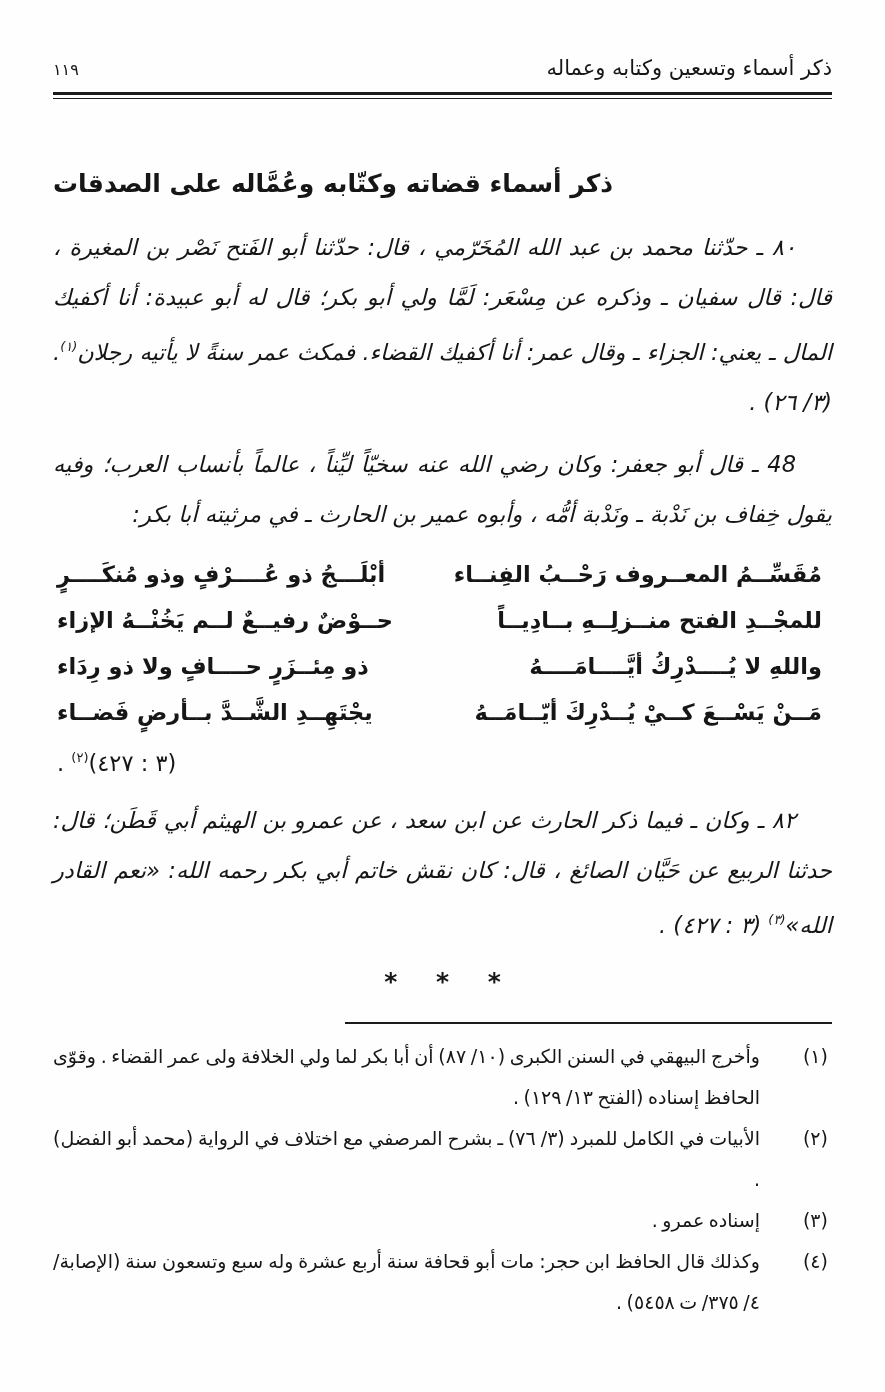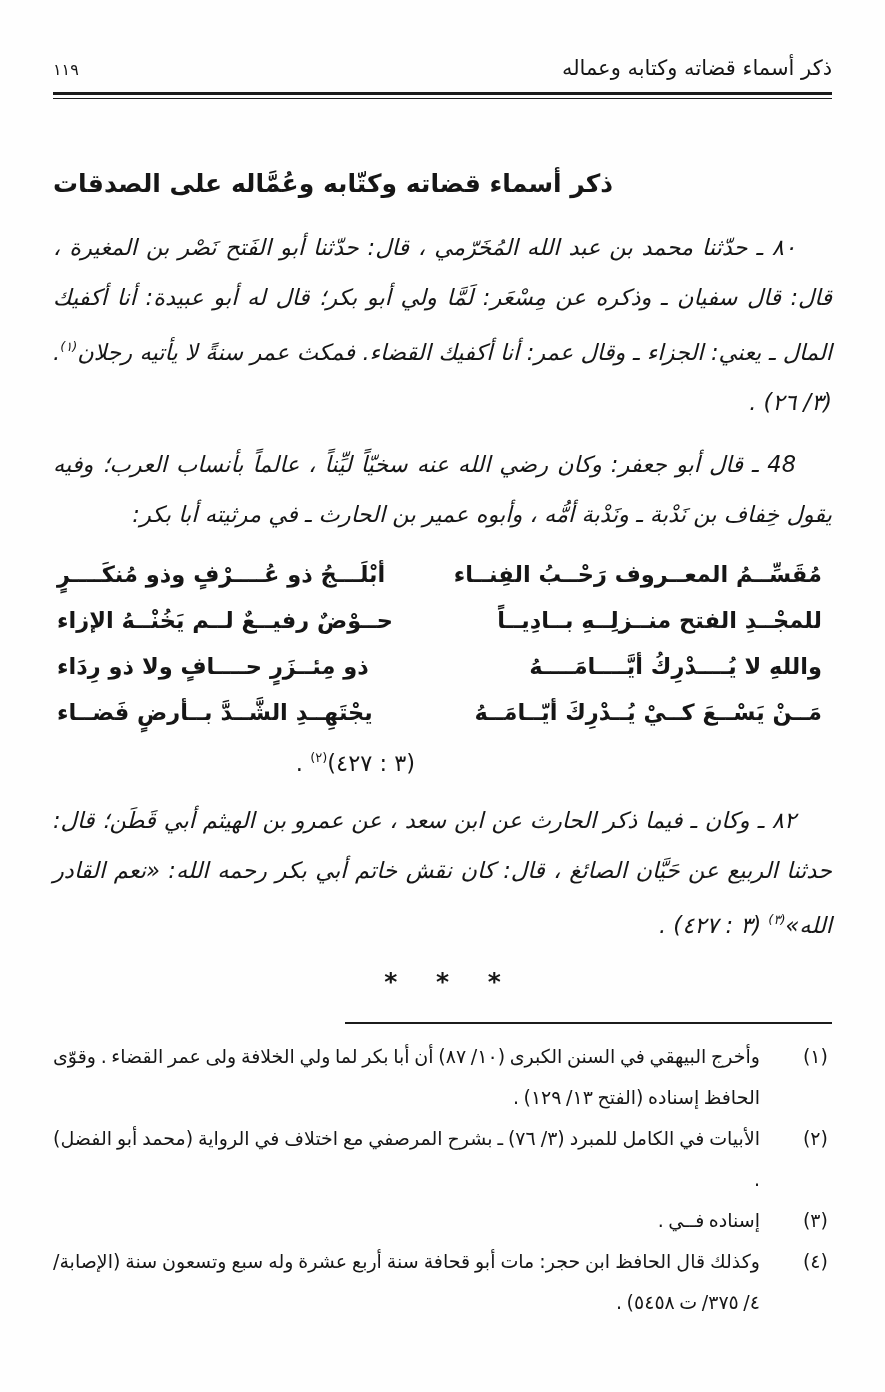--- a/index.html
+++ b/index.html
@@ -59,21 +59,21 @@
     margin: 2px 10px 0 4px;
   }
   .verse {
     display: flex;
     justify-content: space-between;
     line-height: 46px;
   }
   .hemi { white-space: nowrap; }
   .poem-ref {
     font-weight: 400;
-    text-align: center;
+    text-align: left;
     padding-right: 168px;
     line-height: 46px;
     margin-bottom: 10px;
   }
   .stars {
     text-align: center;
     font-size: 25px;
     font-weight: 700;
     word-spacing: 30px;
     line-height: 40px;
@@ -100,21 +100,21 @@
     right: 4px;
     top: 0;
   }
 </style>
 </head>
 <body>
 
 <div class="page">
 
   <header class="page-header">
-    <div class="running-head">ذكر أسماء قضاته وكتابه وعماله</div>
+    <div class="running-head">ذكر أسماء وتسعين وكتابه وعماله</div>
     <div class="page-number">١١٩</div>
   </header>
   <div class="header-rule"></div>
 
   <main>
 
     <h1 class="section-heading">ذكر أسماء قضاته وكتّابه وعُمَّاله على الصدقات</h1>
 
     <p class="para"><span>٨٠ ـ حدّثنا محمد بن عبد الله المُخَرّمي ، قال: حدّثنا أبو الفَتح نَصْر بن المغيرة ، قال: قال سفيان ـ وذكره عن مِسْعَر: لَمَّا ولي أبو بكر؛ قال له أبو عبيدة: أنا أكفيك المال ـ يعني: الجزاء ـ وقال عمر: أنا أكفيك القضاء. فمكث عمر سنةً لا يأتيه رجلان</span><sup class="fn-mark">(١)</sup><span>. (٣/ ٢٦) .</span></p>
 
@@ -155,21 +155,21 @@
       <span class="fn-text">وأخرج البيهقي في السنن الكبرى (١٠/ ٨٧) أن أبا بكر لما ولي الخلافة ولى عمر القضاء . وقوّى الحافظ إسناده (الفتح ١٣/ ١٢٩) .</span>
     </div>
 
     <div class="footnote">
       <span class="fn-num">(٢)</span>
       <span class="fn-text">الأبيات في الكامل للمبرد (٣/ ٧٦) ـ بشرح المرصفي مع اختلاف في الرواية (محمد أبو الفضل) .</span>
     </div>
 
     <div class="footnote">
       <span class="fn-num">(٣)</span>
-      <span class="fn-text">إسناده فــي .</span>
+      <span class="fn-text">إسناده عمرو .</span>
     </div>
 
     <div class="footnote">
       <span class="fn-num">(٤)</span>
       <span class="fn-text">وكذلك قال الحافظ ابن حجر: مات أبو قحافة سنة أربع عشرة وله سبع وتسعون سنة (الإصابة/ ٤/ ٣٧٥/ ت ٥٤٥٨) .</span>
     </div>
   </footer>
 
 </div>
 

